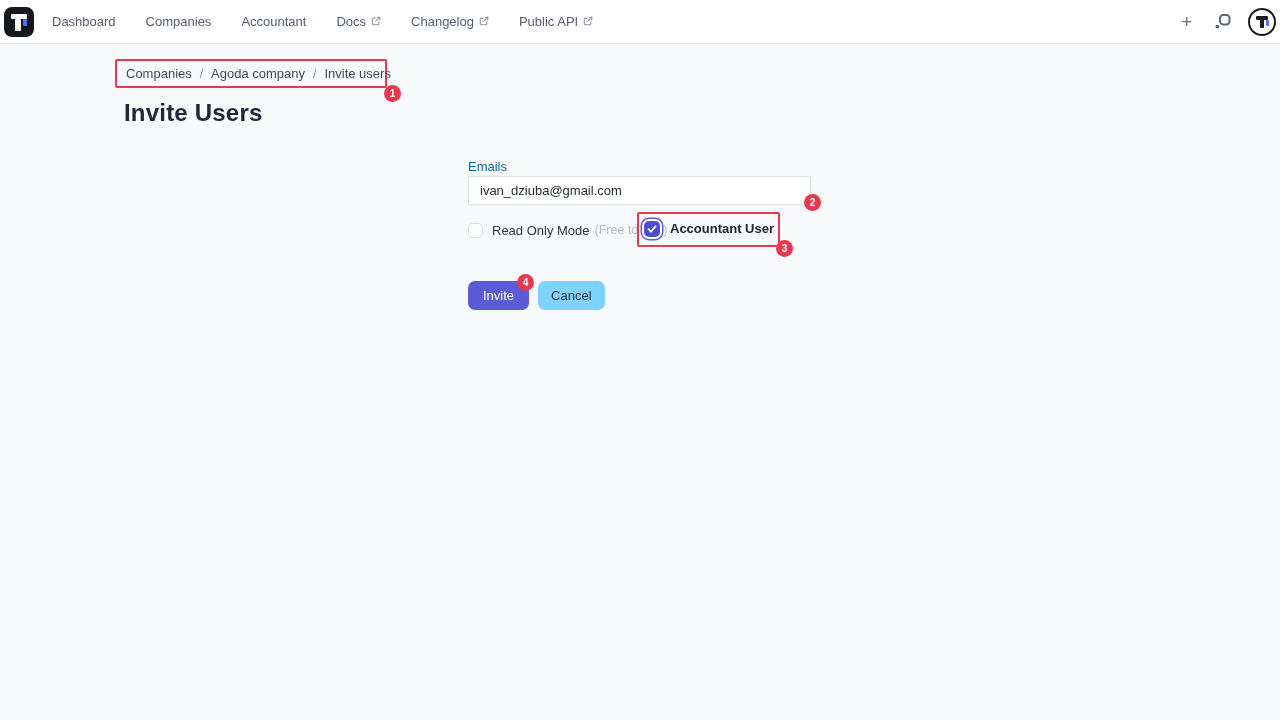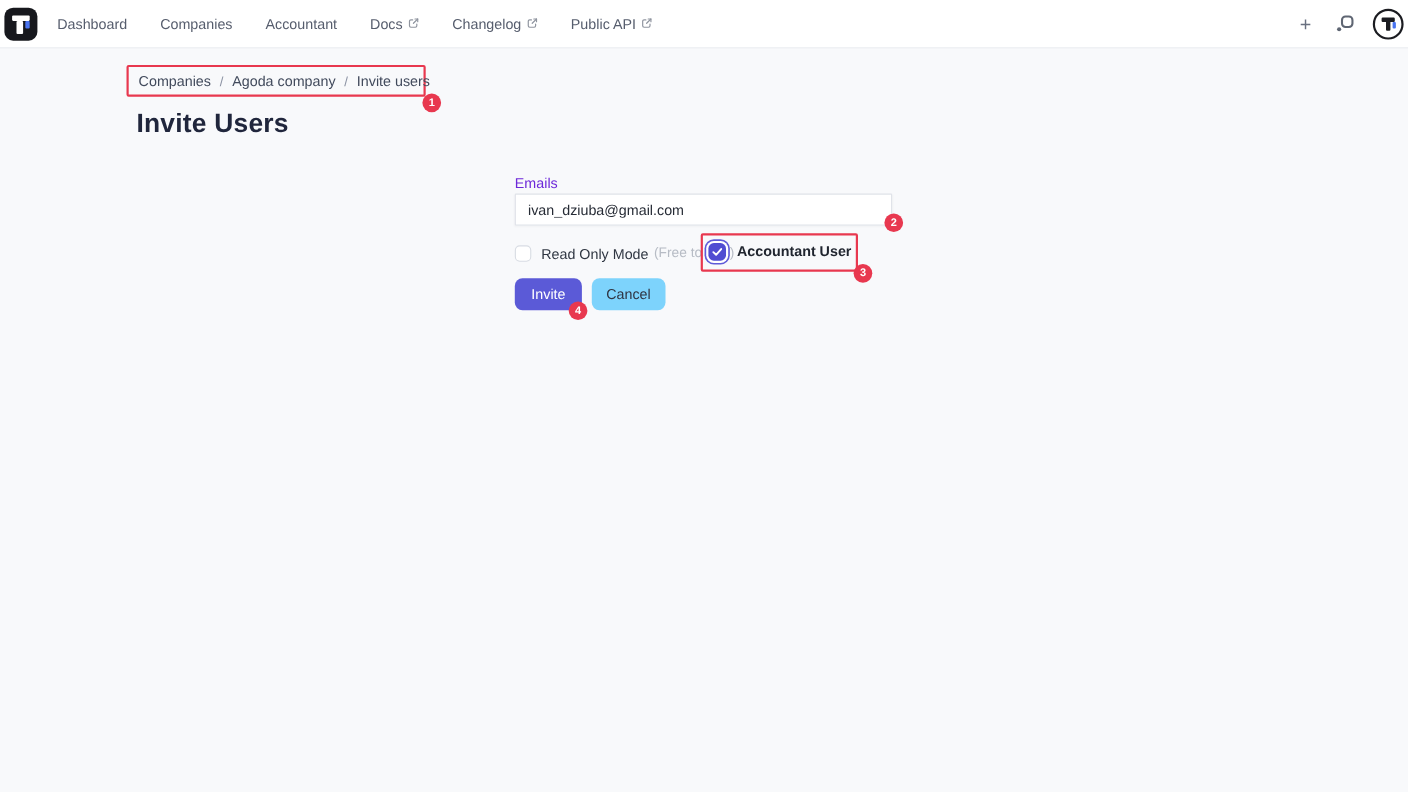--- a/index.html
+++ b/index.html
@@ -55,21 +55,21 @@
 
   
   .page-title {
     position:absolute; left:124px; top:99px;
     font-size:24px; font-weight:700; color:#20263c; letter-spacing:.2px;
   }
 
   
   .emails-label {
     position:absolute; left:468px; top:159px;
-    font-size:13px; font-weight:500; color:#6d28d9;
+    font-size:13px; font-weight:500; color:#0369a1;
   }
   .email-input {
     position:absolute; left:468px; top:176px; width:343px; height:29px;
     background:#ffffff; border:1px solid #e0e3e9; border-radius:1px;
     padding:0 11px; font-size:13px; color:#262b35;
     font-family:"Liberation Sans","DejaVu Sans",sans-serif;
     box-shadow:0 1px 2px rgba(20,24,40,.03); outline:none;
   }
 
   .row-readonly {
@@ -93,20 +93,21 @@
     box-shadow:0 0 0 2px #ffffff, 0 0 0 3.5px #5f5bd8;
     margin-right:10px; flex:0 0 auto;
   }
   .accountant-label { font-size:13px; font-weight:600; color:#20252f; white-space:nowrap; }
 
   .buttons-row { position:absolute; left:468px; top:253px; display:flex; gap:9px; }
   .btn {
     height:29px; border:none; border-radius:7px; font-size:13px; font-weight:500;
     cursor:pointer; display:flex; align-items:center; justify-content:center;
     font-family:"Liberation Sans","DejaVu Sans",sans-serif;
+    margin-top:28px;
   }
   .btn-invite { background:#5b5ad7; color:#ffffff; padding:0 15px; }
   .btn-cancel { background:#7dd3fc; color:#2f3442; padding:12px 13px; }
 
   
   .anno-rect {
     position:absolute; border:2.5px solid #e8384f; border-radius:2px;
     pointer-events:none; z-index:4;
   }
   .anno-rect-accountant { left:637px; top:212px; width:143px; height:35px; }

